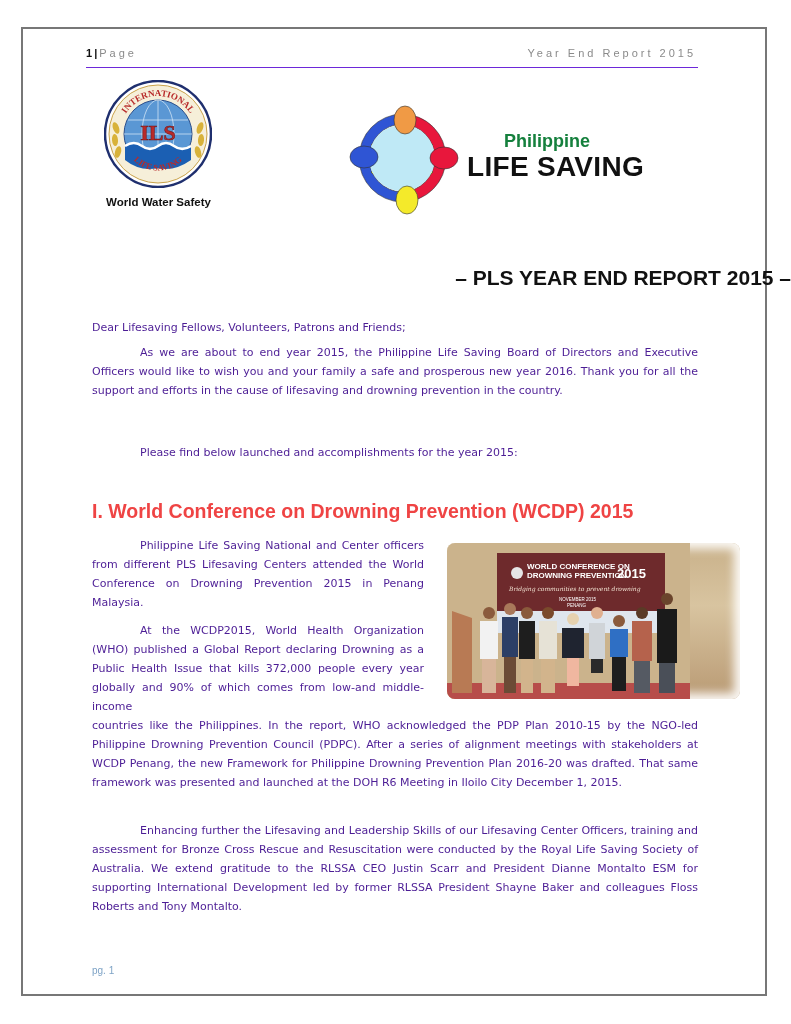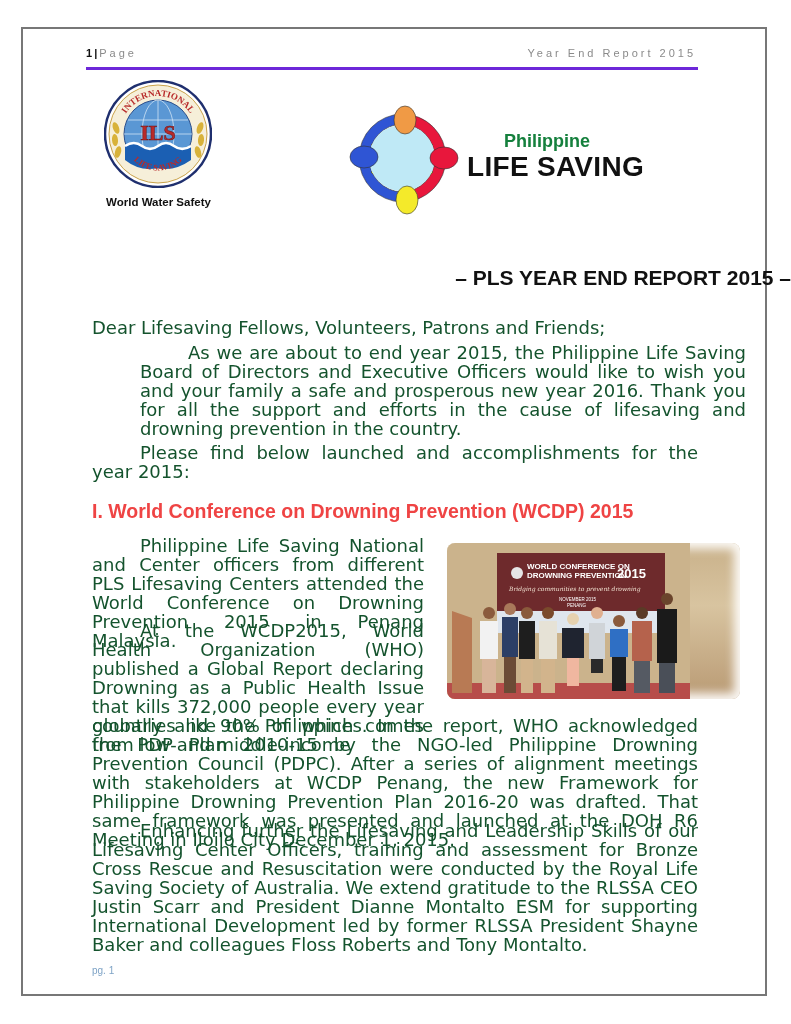--- a/index.html
+++ b/index.html
@@ -2,45 +2,45 @@
 <html><head>
 <meta charset="utf-8">
 <style>
   html, body { margin: 0; padding: 0; background: #ffffff; }
   body { width: 791px; height: 1024px; position: relative; overflow: hidden;
          font-family: "DejaVu Sans", sans-serif; color: #222; }
   .page { position: absolute; left: 21px; top: 27px; width: 746px; height: 969px;
           border: 2px solid #777; box-sizing: border-box; background: #fff; }
 
   .hdr { position: absolute; left: 86px; top: 47px; width: 612px; height: 20px;
-         border-bottom: 3px solid #6d28d9; font-family: "Liberation Sans", sans-serif;
+         border-bottom: 1px solid #6d28d9; font-family: "Liberation Sans", sans-serif;
          font-size: 11px; letter-spacing: 3px; color: #8a8a8a; }
   .hdr .num { color: #111; font-weight: bold; letter-spacing: 0; }
   .hdr .bar { color: #111; font-weight: bold; letter-spacing: 0; margin: 0 2px 0 2px; }
   .hdr .right { position: absolute; right: 2px; top: 0; }
 
   .ils-logo { position: absolute; left: 104px; top: 80px; width: 108px; height: 108px; }
   .ils-caption { position: absolute; left: 96px; top: 196px; width: 125px; text-align: center;
                  font-family: "Liberation Sans", sans-serif; font-weight: bold; font-size: 11.5px; color: #111; }
 
   .pls-logo { position: absolute; left: 345px; top: 100px; width: 115px; height: 115px; }
   .pls-word1 { position: absolute; left: 504px; top: 131px; font-family: "Liberation Sans", sans-serif;
                font-weight: bold; font-size: 18px; color: #15803d; }
   .pls-word2 { position: absolute; left: 467px; top: 151px; font-family: "Liberation Sans", sans-serif;
                font-weight: bold; font-size: 28px; color: #111; letter-spacing: 0.3px; }
 
   .title { position: absolute; left: 0; top: 266px; width: 791px; text-align: right;
            font-family: "Liberation Sans", sans-serif; font-weight: bold; font-size: 21px; color: #111; }
 
-  .body-text { font-family: "DejaVu Sans", sans-serif; font-size: 18px; line-height: 19px; color: #14532d; }
+  .body-text { font-family: "DejaVu Sans", sans-serif; font-size: 11px; line-height: 19px; color: #4c1d95; }
   .p { position: absolute; left: 92px; width: 606px; text-align: justify; }
   .indent { text-indent: 48px; }
 
   .greet { top: 318px; }
-  .p1 { top: 343px; margin-left: 48px; }
+  .p1 { top: 343px; }
   .p2 { top: 443px; }
 
   .h1 { position: absolute; left: 92px; top: 500px; font-family: "Liberation Sans", sans-serif;
         font-weight: bold; font-size: 19.5px; color: #ef4444; }
 
   .col { position: absolute; left: 92px; width: 332px; text-align: justify; }
   .c1 { top: 536px; }
   .c2 { top: 621px; }
   .p3 { top: 716px; }
   .p4 { top: 821px; }

